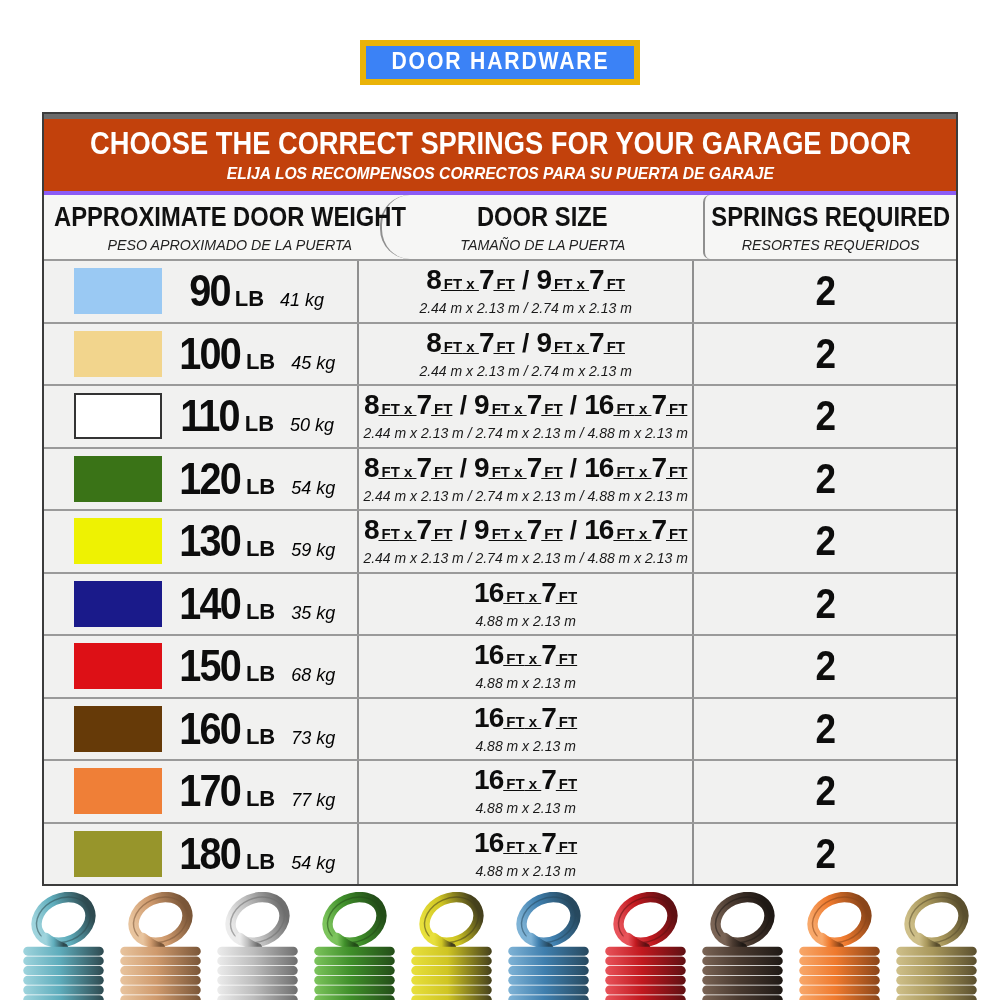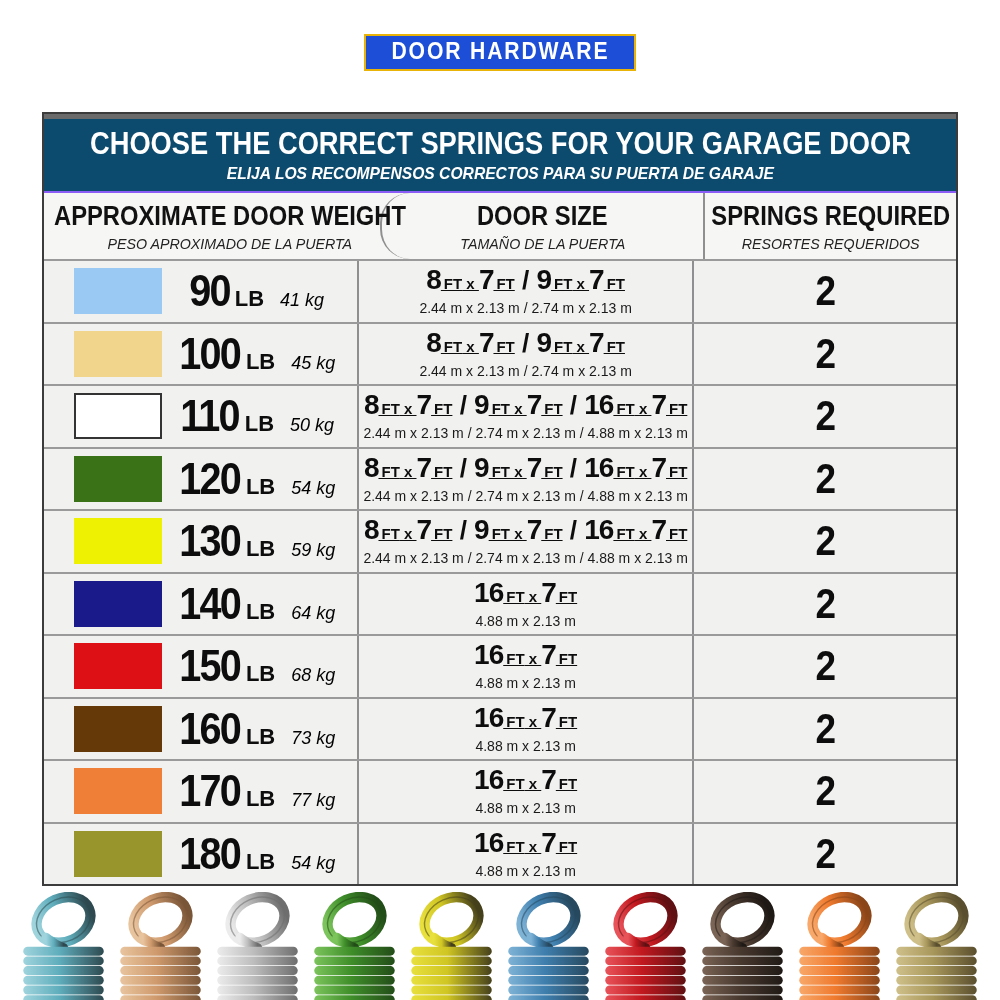--- a/index.html
+++ b/index.html
@@ -5,42 +5,42 @@
   * { margin: 0; padding: 0; box-sizing: border-box; }
   html, body { width: 1000px; height: 1000px; background: #ffffff; overflow: hidden; }
   body { font-family: "Liberation Sans", sans-serif; position: relative; }
 
   
   .logo-wrap { position: absolute; top: 22px; left: 0; width: 1000px; text-align: center; }
   .logo-name { display: inline-block; font-size: 66px; font-weight: bold; color: #3f4043;
                letter-spacing: -2px; transform: scaleX(0.82); transform-origin: center;
                line-height: 1; white-space: nowrap; }
   .logo-reg { font-size: 16px; font-weight: bold; vertical-align: 34px; letter-spacing: 0; }
-  .logo-banner { display: inline-block; margin-top: 12px; background: #1d4ed8;
-                 border: 2px solid #eab308; padding: 2px 16px 4px 16px; }
+  .logo-banner { display: inline-block; margin-top: 18px; background: #3b82f6;
+                 border: 6px solid #eab308; padding: 2px 16px 4px 16px; }
   .logo-banner span { display: inline-block; color: #fff; font-size: 23px; font-weight: bold;
                       letter-spacing: 2px; transform: scaleX(0.92); transform-origin: center; }
 
   
   .chart { position: absolute; left: 42px; top: 112px; width: 916px; height: 774px;
            border: 2px solid #3c3c3c; display: flex; flex-direction: column; background: #f1f1f0; }
 
-  .title-bar { height: 77px; background: #0c4a6e; border-top: 5px solid #6b6b6b;
+  .title-bar { height: 77px; background: #c2410c; border-top: 5px solid #6b6b6b;
                display: flex; flex-direction: column; align-items: center; justify-content: center;
                color: #fff; flex: none; }
   .title-bar .t1 { display: block; font-size: 31px; font-weight: bold; letter-spacing: 0px;
                    transform: scaleX(0.88); transform-origin: center; white-space: nowrap; }
   .title-bar .t2 { display: block; font-size: 17px; font-style: italic; font-weight: bold;
                    margin-top: 2px; transform: scaleX(0.92); transform-origin: center; white-space: nowrap; }
 
-  .col-heads { height: 68px; display: flex; background: #f6f6f5; border-top: 2px solid #8b5cf6; flex: none; padding-left: 36px; }
+  .col-heads { height: 68px; display: flex; background: #f6f6f5; border-top: 4px solid #8b5cf6; flex: none; padding-left: 36px; }
   .col-head { display: flex; flex-direction: column; align-items: center; justify-content: center; }
   .col-head:nth-child(1) { width: 34.3%; }
   .col-head:nth-child(2) { width: 36.8%; border-radius: 30px; }
-  .col-head:nth-child(3) { width: 28.9%; }
+  .col-head:nth-child(3) { width: 28.9%; border-radius: 7px; }
   .col-head + .col-head { border-left: 2px solid #8f8f8f; }
   .col-head .h1 { display: block; font-size: 27px; font-weight: bold; color: #111;
                   transform: scaleX(0.88); transform-origin: center; white-space: nowrap; }
   .col-head .h2 { display: block; font-size: 15px; font-style: italic; color: #222; margin-top: 3px;
                   transform: scaleX(0.95); transform-origin: center; white-space: nowrap; }
 
   .rows { flex: 1; display: flex; flex-direction: column; }
   .row { flex: 1; display: flex; border-top: 2px solid #9a9a9a; background: #f1f1f0; }
   .cell { display: flex; align-items: center; justify-content: center; text-align: center; }
   .cell + .cell { border-left: 2px solid #8f8f8f; }
@@ -55,21 +55,21 @@
                   padding-right: 8px; white-space: nowrap; }
   .w-lb  { font-size: 44px; font-weight: bold; color: #0d0d0d; letter-spacing: -2px;
            display: inline-block; transform: scaleX(0.9); transform-origin: bottom center; }
   .w-unit{ font-size: 22px; font-weight: bold; color: #0d0d0d; margin-left: 3px; }
   .w-kg  { font-size: 18px; font-style: italic; color: #000000; margin-left: 16px; }
 
   .size-ft { white-space: nowrap; color: #0d0d0d; line-height: 1; }
   .size-ft .n  { font-size: 28px; font-weight: bold; letter-spacing: -1px; }
   .size-ft .u  { font-size: 15px; font-weight: bold; letter-spacing: 0; text-decoration: underline; }
   .size-ft .sl { font-size: 26px; font-weight: bold; }
-  .size-m  { font-size: 14px; color: #1a1a1a; margin-top: 6px; white-space: nowrap; }
+  .size-m  { font-size: 14px; font-style: italic; color: #1a1a1a; margin-top: 6px; white-space: nowrap; }
 
   .springs-req { font-size: 42px; font-weight: bold; color: #0d0d0d;
                  display: inline-block; transform: scaleX(0.88); }
 
   
   .springs-strip { position: absolute; left: 0; top: 892px; width: 1000px; height: 108px;
                    overflow: hidden; display: flex; justify-content: center; }
   .spring { width: 97px; height: 130px; flex: none; }
 </style>
 </head>
@@ -188,21 +188,21 @@
         <div class="cell c-springs">
           <span class="springs-req">2</span>
         </div>
       </div>
       <div class="row">
         <div class="cell c-weight">
           <div class="swatch" style="background:#1a1a8a"></div>
           <div class="weight-group">
             <span class="w-lb">140</span>
             <span class="w-unit">LB</span>
-            <span class="w-kg">64 kg</span>
+            <span class="w-kg">35 kg</span>
           </div>
         </div>
         <div class="cell c-size">
           <div class="size-ft"><span class="n">16</span><span class="u"> FT</span><span class="u"> x </span><span class="n">7</span><span class="u"> FT</span></div>
           <div class="size-m">4.88 m x 2.13 m</div>
         </div>
         <div class="cell c-springs">
           <span class="springs-req">2</span>
         </div>
       </div>

